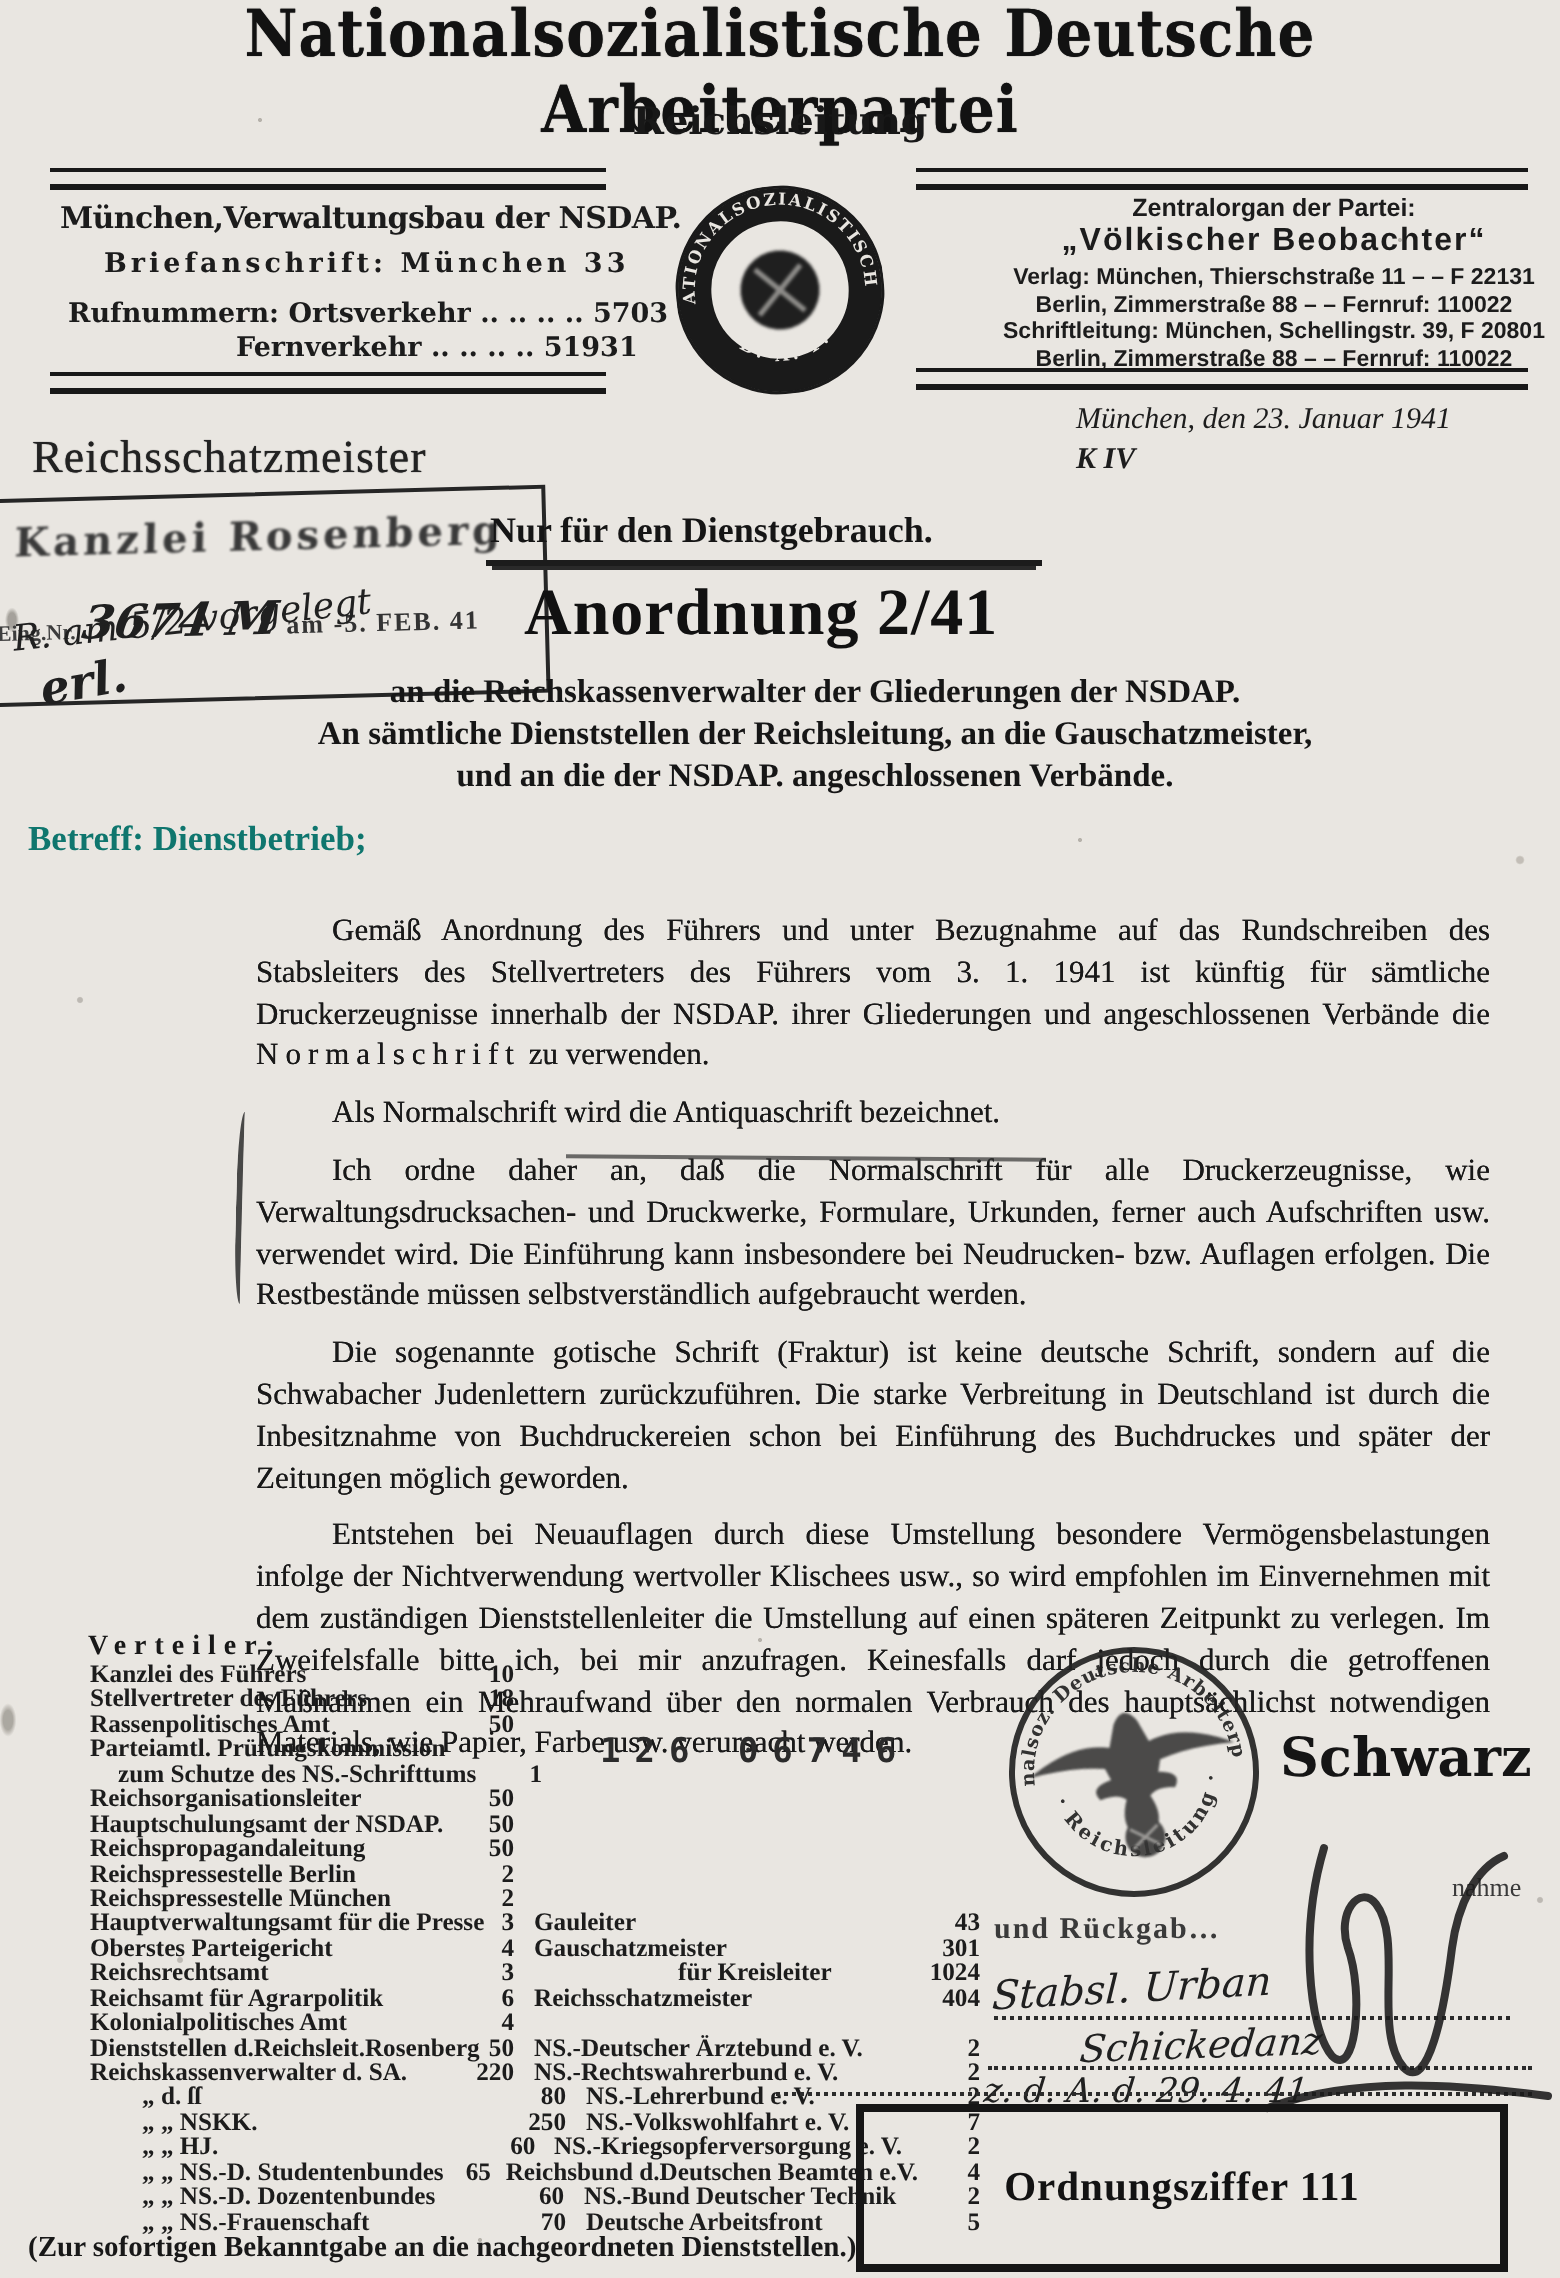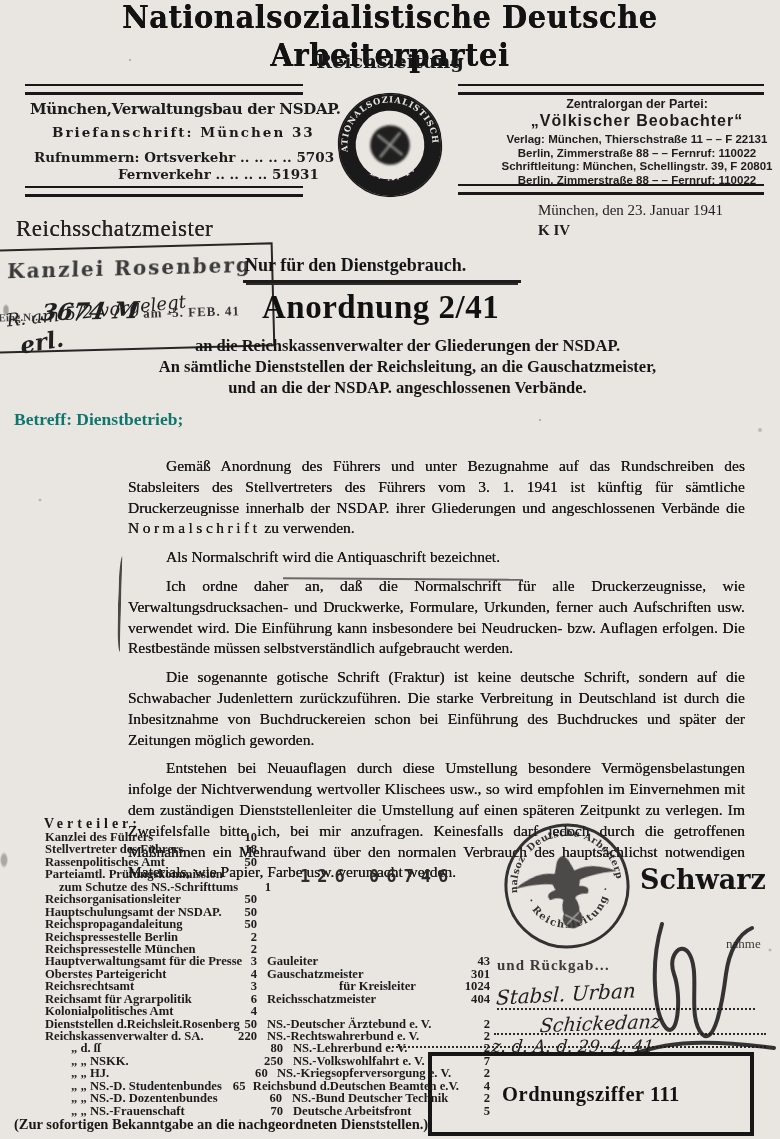--- a/index.html
+++ b/index.html
@@ -26,21 +26,21 @@
     letter-spacing:.5px;transform:scaleY(1.12);color:#121212;text-shadow:0 0 .4px #121212;}
   .subtitle{top:50px;left:0;width:780px;text-align:center;font-weight:bold;font-size:19px;color:#181818;}
   .rule{height:6px;border-top:2px solid #181818;border-bottom:3px solid #181818;}
   .lh-left{font-family:"DejaVu Serif",serif;font-weight:bold;color:#1c1c1c;}
   .lh-right{top:97px;left:484px;width:306px;text-align:center;font-family:Liberation Sans, sans-serif;
     font-weight:bold;color:#1c1c1c;}
   .lh-right .r1{font-size:12.5px;}
   .lh-right .r2{font-size:16px;letter-spacing:1px;margin:1px 0 3px;}
   .lh-right .rl{font-size:11.5px;line-height:13.5px;}
   
-  .dateline{top:202px;left:538px;font-size:15px;color:#1d1d1d;}
+  .dateline{top:202px;left:538px;font-size:15px;color:#1d1d1d;font-style:italic;}
   .dateline .ref{margin-top:3px;font-weight:bold;}
   .department{top:216px;left:16px;font-size:23px;letter-spacing:.5px;color:#222;
     text-shadow:0 0 .5px #222;}
   
   .stampbox{top:246px;left:-8px;width:278px;height:100px;border:2px solid #262626;
     transform:rotate(-1.5deg);}
   .stamp-name{position:absolute;top:8px;left:14px;font-family:"DejaVu Serif",serif;
     font-weight:bold;font-size:20px;letter-spacing:2px;color:#3a3a3a;filter:blur(.4px);
     transform:skewX(-3deg);}
   .stamp-line2{position:absolute;top:48px;left:4px;white-space:nowrap;}

